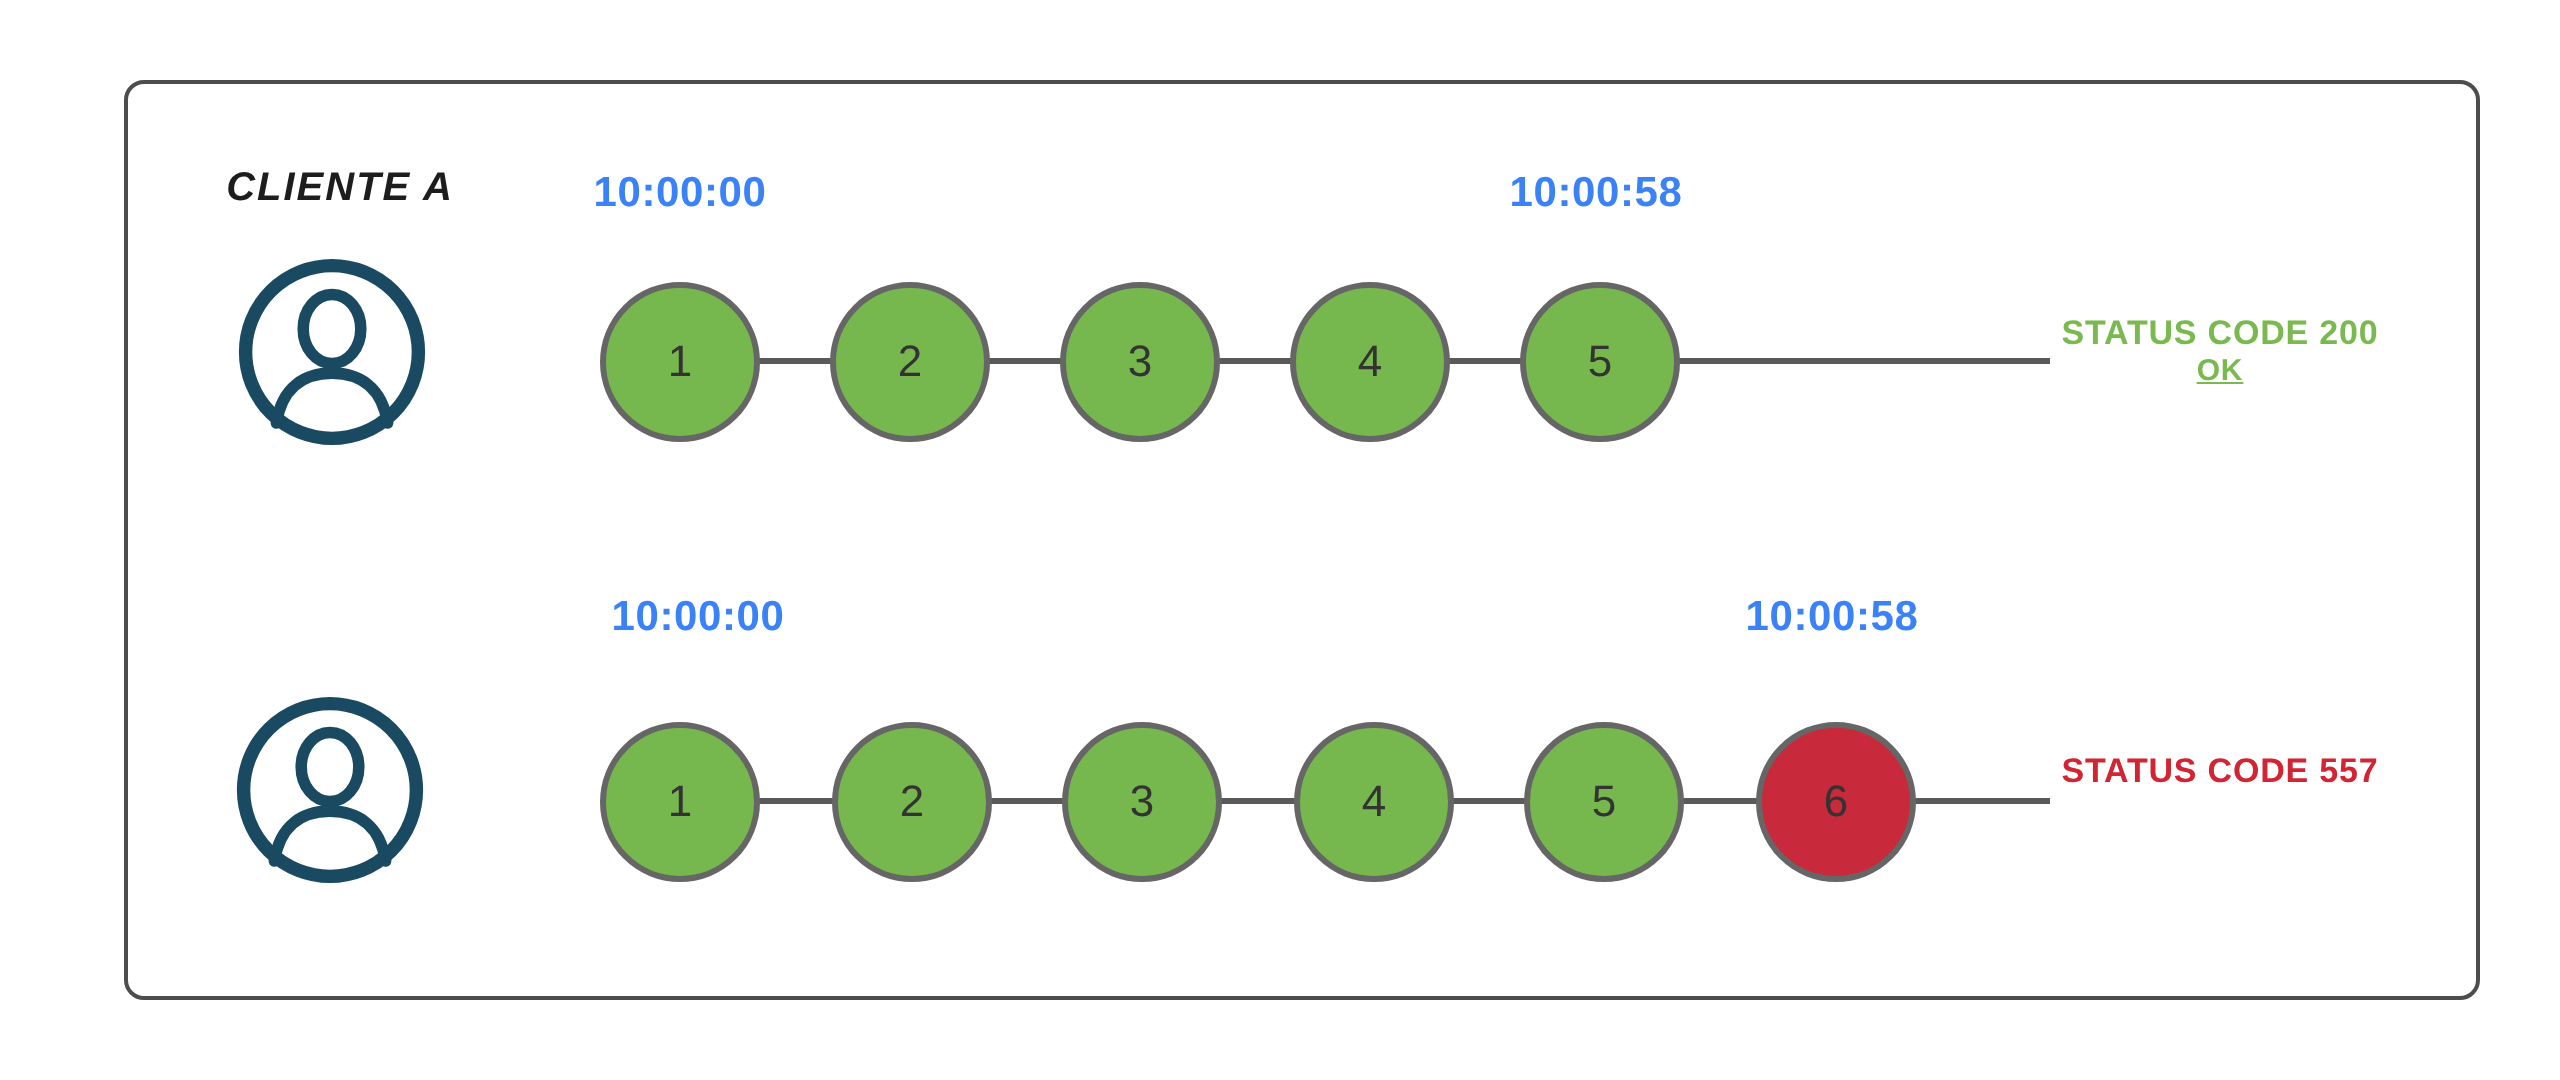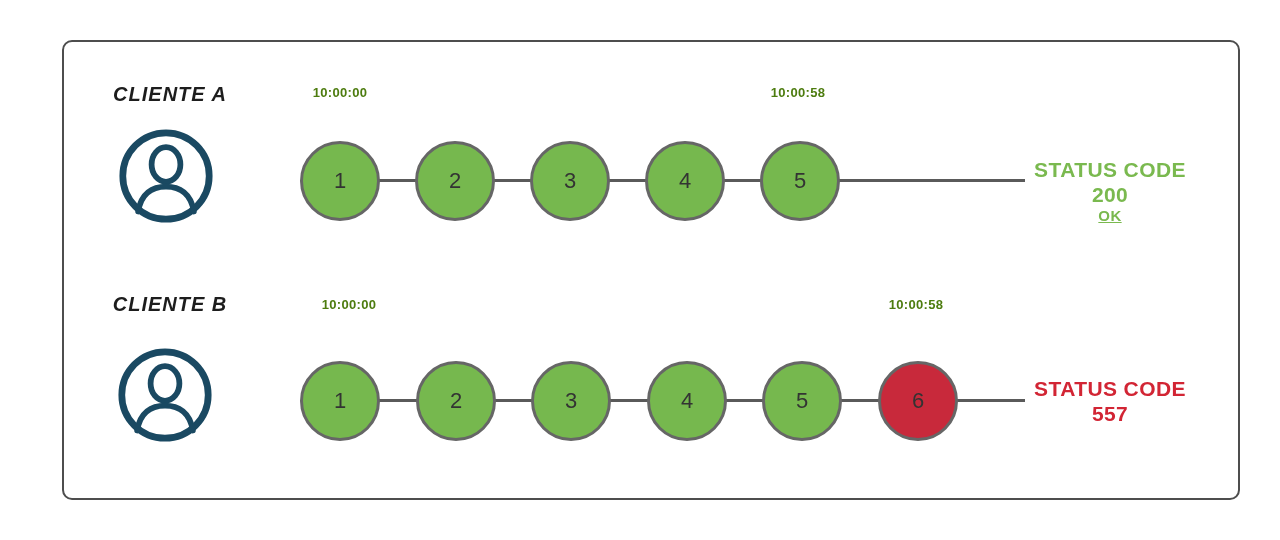--- a/index.html
+++ b/index.html
@@ -48,34 +48,34 @@
     display:flex;align-items:center;justify-content:center;
     font-size:22px;color:#333333;
     z-index:2;
   }
   .circle.err{background:#c8293b;}
   .row-a-circles .circle{top:141px;}
   .row-b-circles .circle{top:361px;}
   .timestamp{
     position:absolute;
     width:130px;text-align:center;
-    font-size:13px;font-weight:bold;
-    color:#4d7c0f;
+    font-size:21px;font-weight:bold;
+    color:#3b82f6;
     letter-spacing:0.3px;
   }
   .status{
     position:absolute;
     left:1022px;width:176px;
     text-align:center;
     font-weight:bold;
     line-height:1.2;
     letter-spacing:0.4px;
     z-index:2;
   }
-  .status .line1{font-size:21px;}
+  .status .line1{font-size:17px;}
   .status .line2{font-size:15px;text-decoration:underline;}
   .status.ok{color:#7ab94f;top:157px;}
   .status.err{color:#d22534;top:376px;}
 </style>
 </head>
 <body>
 
 <div class="canvas">
   <div class="frame"></div>
 
@@ -98,21 +98,20 @@
     <div class="circle" style="left:530px;">3</div>
     <div class="circle" style="left:645px;">4</div>
     <div class="circle" style="left:760px;">5</div>
   </div>
 
   <div class="status ok">
     <div class="line1">STATUS CODE 200</div>
     <div class="line2">OK</div>
   </div>
 
-  <div class="client-label row-b">CLIENTE B</div>
 
   <svg class="avatar row-b" viewBox="0 0 100 100">
     <circle cx="50" cy="50" r="45" fill="none" stroke="#1a4962" stroke-width="7"></circle>
     <ellipse cx="50" cy="38" rx="15" ry="18" fill="none" stroke="#1a4962" stroke-width="6"></ellipse>
     <path d="M21,87 C24,68 36,61 50,61 C64,61 76,68 79,87" fill="none" stroke="#1a4962" stroke-width="6" stroke-linecap="round"></path>
   </svg>
 
   <div class="timestamp" style="left:284px;top:297px;">10:00:00</div>
   <div class="timestamp" style="left:851px;top:297px;">10:00:58</div>
 

